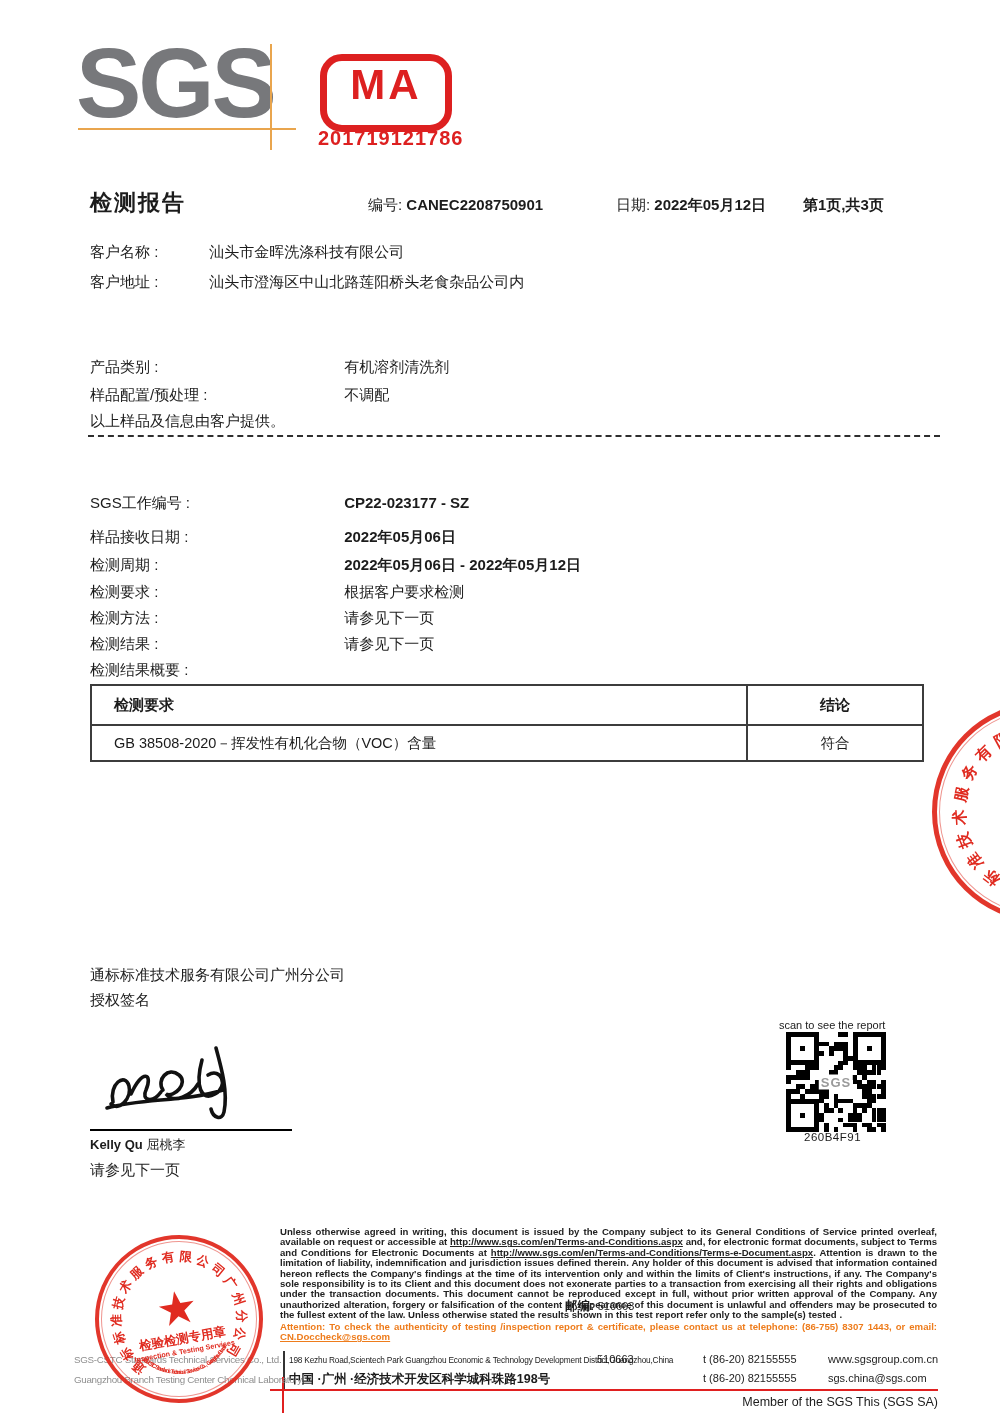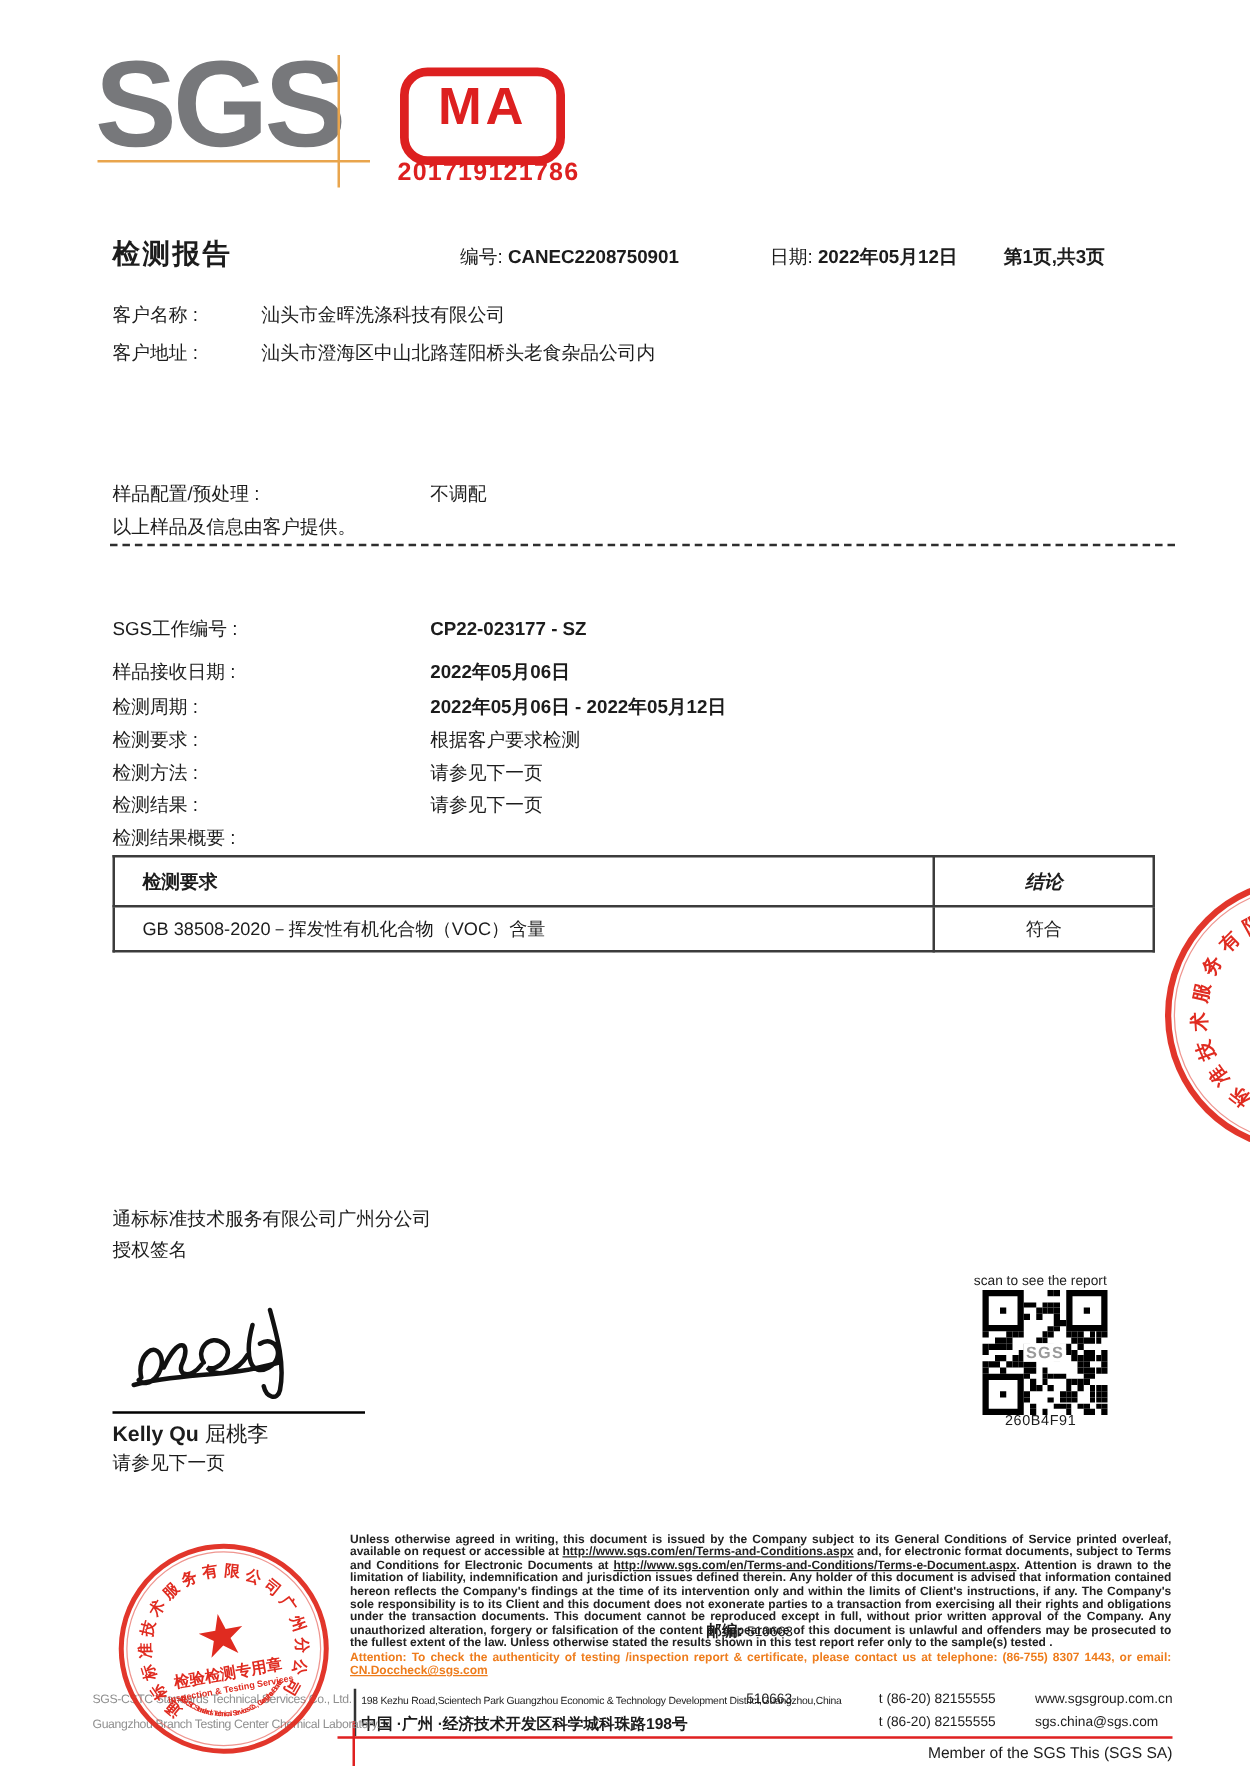--- a/index.html
+++ b/index.html
@@ -28,21 +28,21 @@
   .lab-c{width:115px;}
   .lab-s{width:250px;}
   .dashed{left:88px;top:435px;width:852px;height:0;border-top:2px dashed #2e2e2e;}
   
   .result-table{position:absolute;left:90px;top:684px;width:834px;border-collapse:collapse;}
   .result-table th,.result-table td{border:2px solid #3c3c3c;}
   .result-table th{height:36px;font-size:15px;}
   .result-table td{height:32px;font-size:14.5px;}
   .cell-left{text-align:left;padding-left:22px;}
   .cell-center{text-align:center;}
-  .col2{width:172px;font-style:italic;}
+  .col2{width:172px;}
   
   .sig-svg{left:95px;top:1040px;}
   .sig-line{left:90px;top:1129px;width:202px;height:2px;background:#000;}
   
   .qr-caption{left:779px;top:1019px;font-size:11px;}
   .qr{left:786px;top:1032px;width:100px;height:100px;background:#fff;}
   .qr-cell{position:absolute;background:#000;}
   .qr-finder{position:absolute;width:33px;height:33px;border:5px solid #000;box-sizing:border-box;}
   .qr-finder::after{content:'';position:absolute;inset:9px;background:#000;}
   .qr-f-tl{left:0;top:0;} .qr-f-tr{right:0;top:0;} .qr-f-bl{left:0;bottom:0;}
@@ -105,20 +105,24 @@
 
   <div class="abs row" style="left:90px;top:243px;">
     <span class="lab lab-c">客户名称 :</span>
     <span>汕头市金晖洗涤科技有限公司</span>
   </div>
   <div class="abs row" style="left:90px;top:273px;">
     <span class="lab lab-c">客户地址 :</span>
     <span>汕头市澄海区中山北路莲阳桥头老食杂品公司内</span>
   </div>
 
+  <div class="abs row" style="left:90px;top:358px;">
+    <span class="lab lab-s">产品类别 :</span>
+    <span>有机溶剂清洗剂</span>
+  </div>
   <div class="abs row" style="left:90px;top:386px;">
     <span class="lab lab-s">样品配置/预处理 :</span>
     <span>不调配</span>
   </div>
   <div class="abs row" style="left:90px;top:412px;">以上样品及信息由客户提供。</div>
 
   <div class="abs dashed"></div>
 
   <div class="abs row" style="left:90px;top:494px;">
     <span class="lab lab-s">SGS工作编号 :</span>
@@ -188,21 +192,21 @@
   <div class="abs row" style="left:90px;top:991px;">授权签名</div>
 
   <svg class="abs sig-svg" width="210" height="92" viewBox="0 0 210 92">
     <path d="M18,62 C14,44 30,32 34,46 C37,58 24,72 16,64 M36,54 C48,28 58,34 51,50 C46,60 57,64 66,52
              M68,50 C61,40 73,26 84,35 C94,43 79,58 71,54 C79,64 96,56 103,44
              M107,20 C100,46 106,62 120,54 C134,46 126,27 113,35
              M121,8 C127,30 133,52 129,72 C127,81 118,78 116,69
              M12,68 C48,58 90,62 128,50" stroke="#111" stroke-width="3.6" fill="none" stroke-linecap="round"></path>
   </svg>
   <div class="abs sig-line"></div>
-  <div class="abs" style="left:90px;top:1136px;font-size:17px;">
+  <div class="abs" style="left:90px;top:1136px;font-size:13px;">
     <span class="b">Kelly Qu</span>
     <span>屈桃李</span>
   </div>
   <div class="abs row" style="left:90px;top:1161px;">请参见下一页</div>
 
   <div class="abs qr-caption">scan to see the report</div>
   <div class="abs qr">
     <div class="qr-finder qr-f-tl"></div>
     <div class="qr-finder qr-f-tr"></div>
     <div class="qr-finder qr-f-bl"></div>

